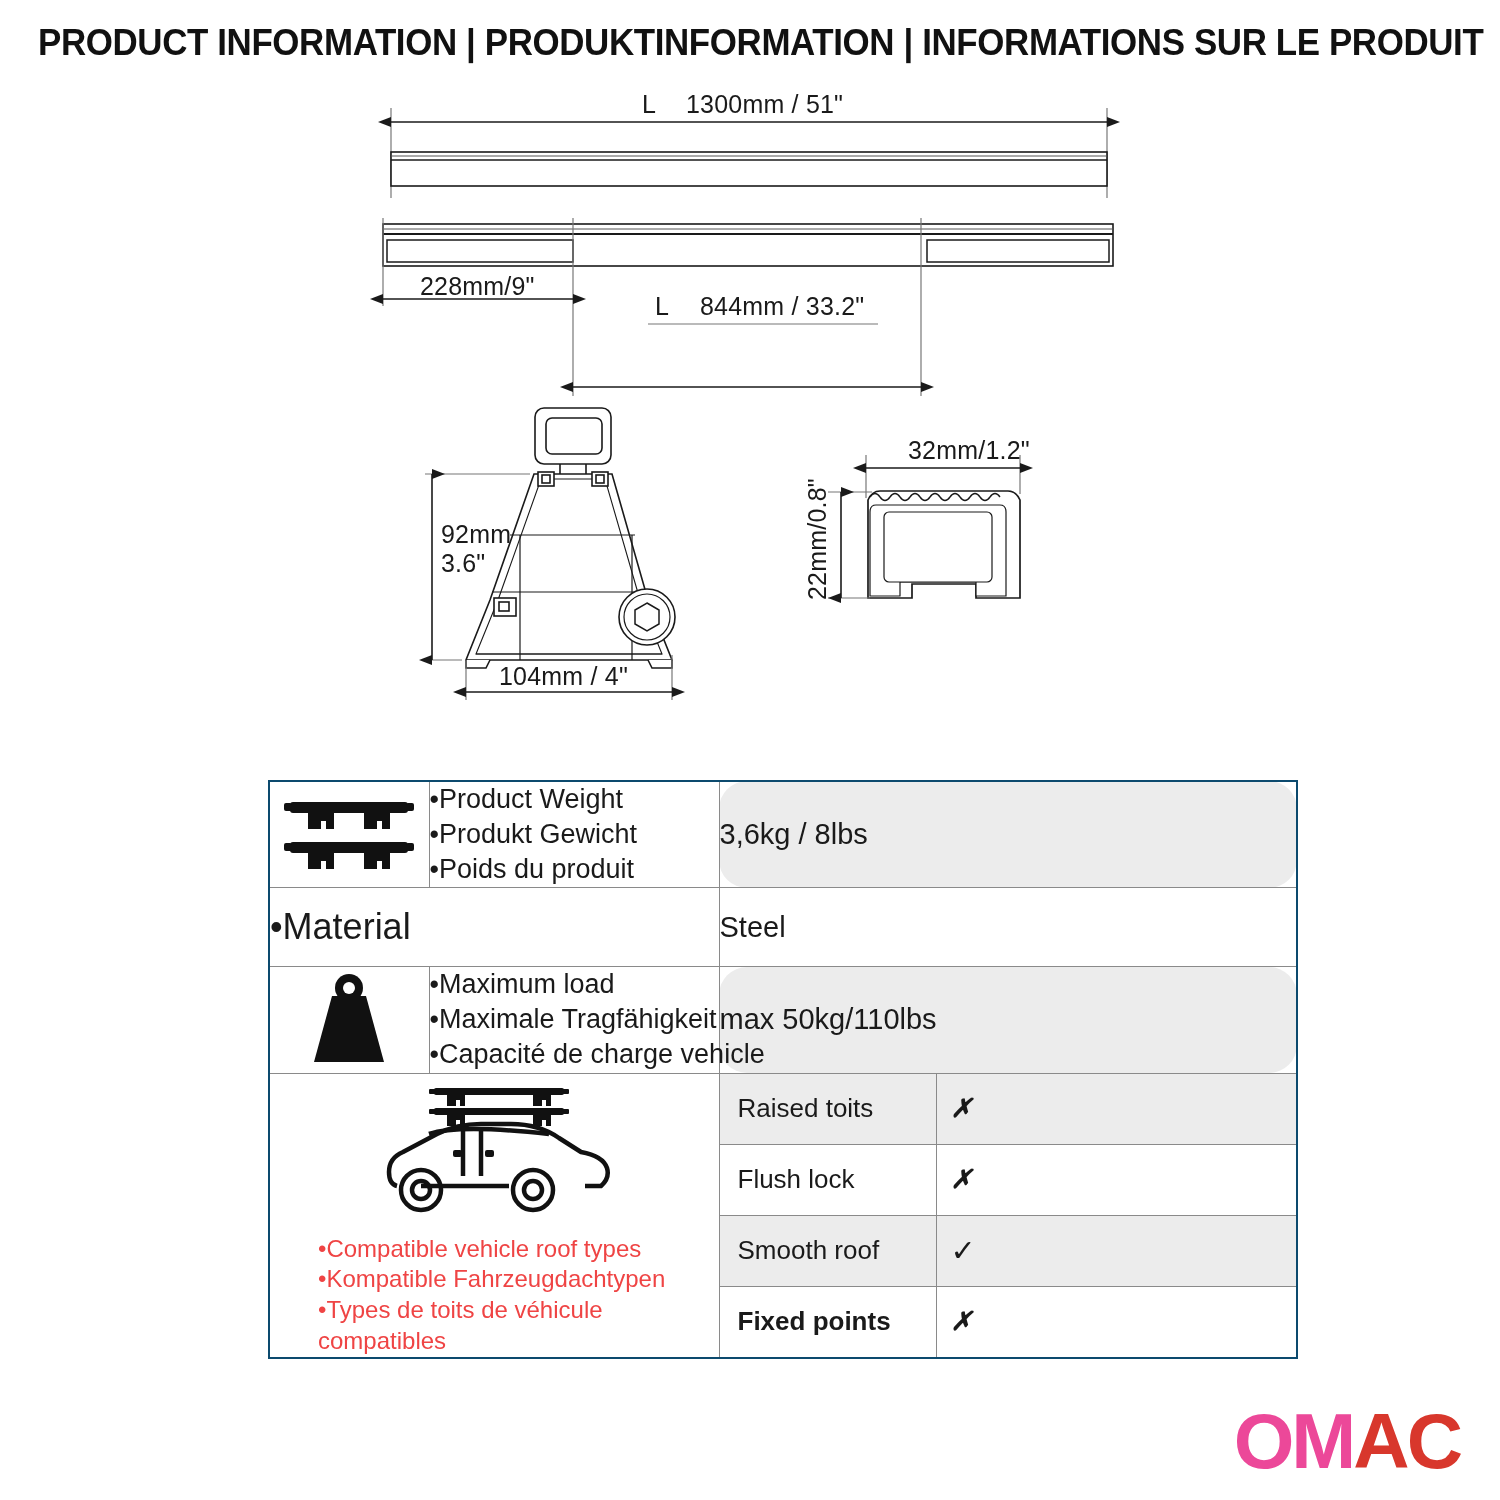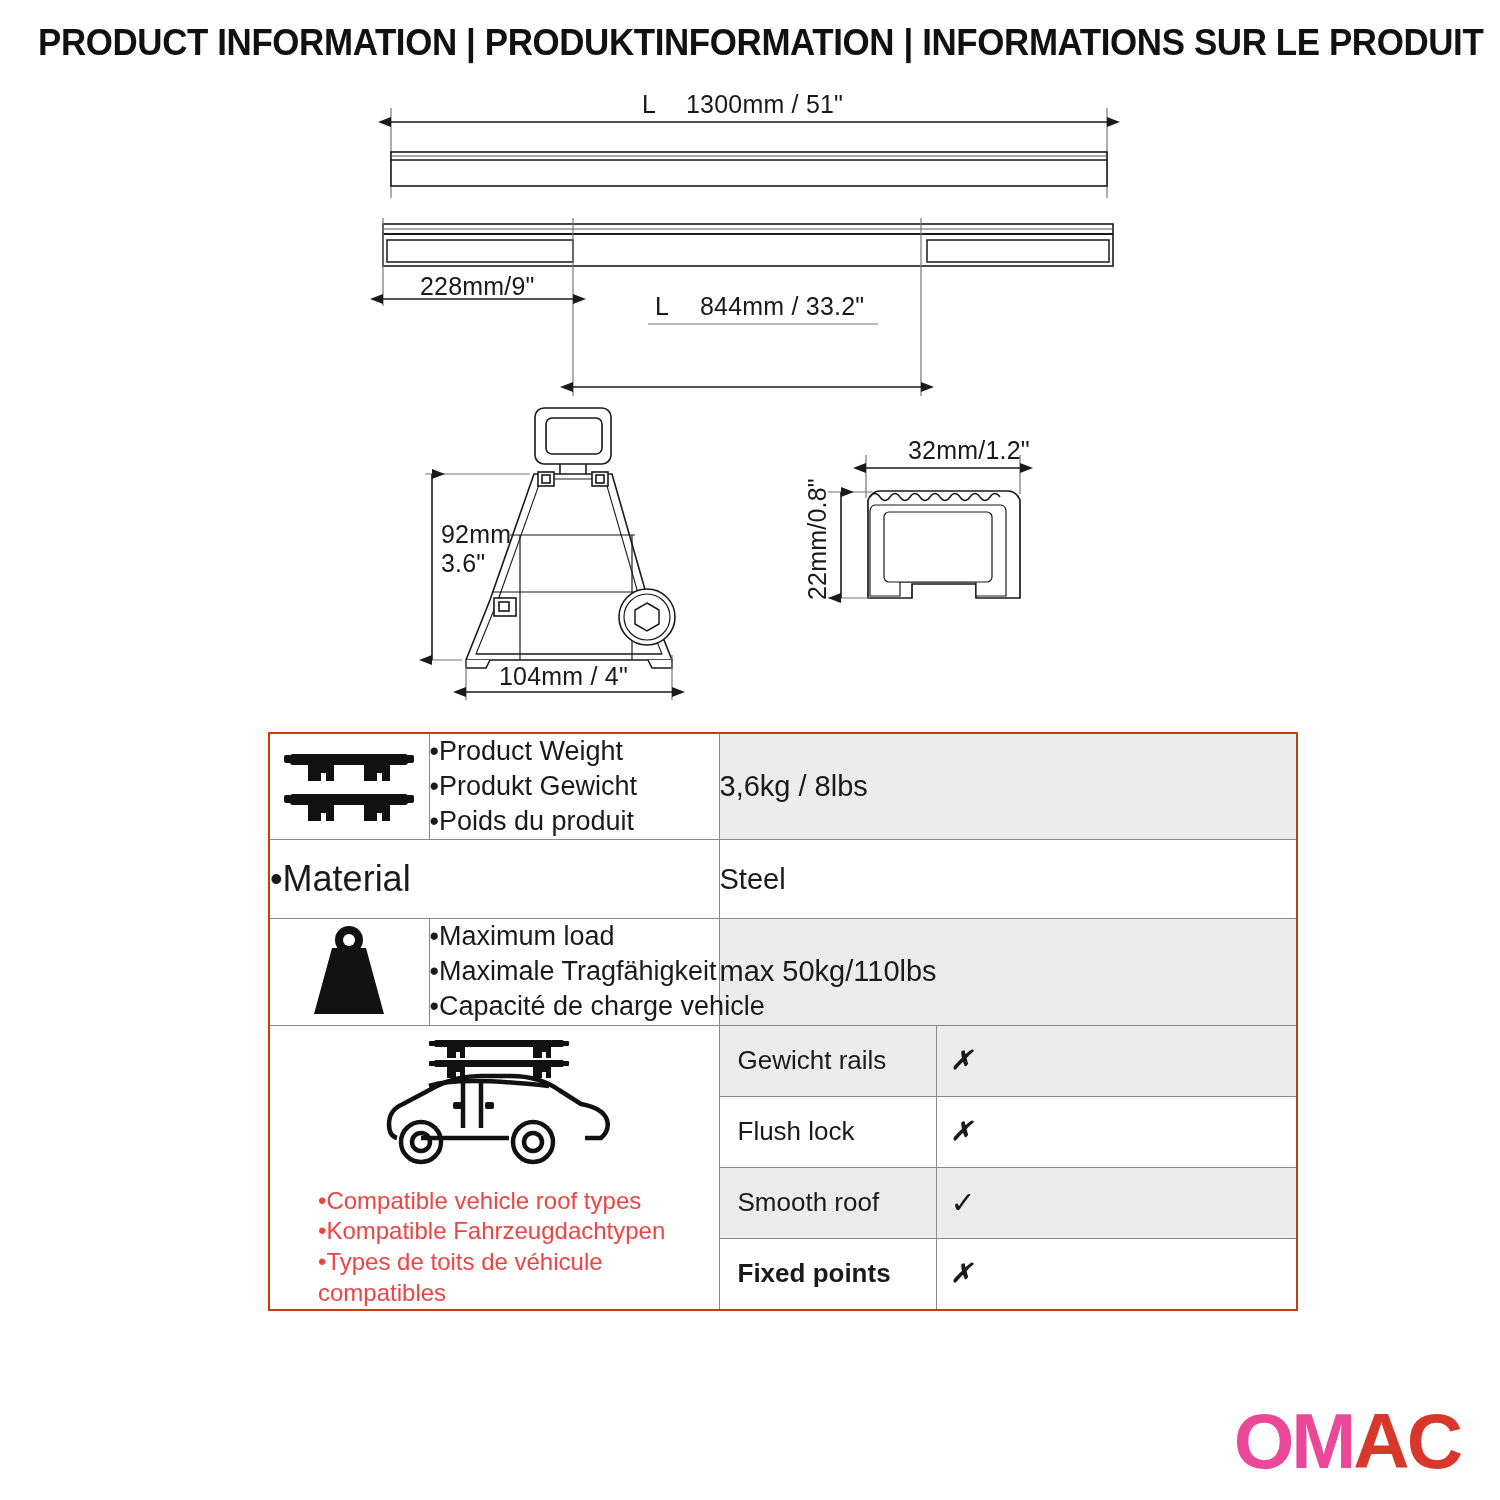--- a/index.html
+++ b/index.html
@@ -41,37 +41,37 @@
   }
   .dim-l{
     font-family:"Liberation Sans", sans-serif;
     font-size:25px;
     fill:#1a1a1a;
   }
 
   
   .spec-table{
     position:absolute;
-    left:268px; top:732px;
+    left:268px; top:780px;
     width:1028px;
-    border:2px solid #c2410c;
+    border:2px solid #0c4a6e;
     border-collapse:collapse;
     background:#fff;
     table-layout:fixed;
   }
   .spec-table td{
     border:1px solid #8a8a8a;
     vertical-align:middle;
     padding:0;
   }
   .c-icon{width:160px;}
   .c-label{width:290px;}
   .c-value{width:578px;}
 
-  .shade{background:#ececec;}
+  .shade{background:#ececec;border-radius:28px;}
 
   .lbl{
     font-size:27px;
     line-height:1.30;
     color:#1a1a1a;
     padding:10px 6px 10px 2px;
     white-space:nowrap;
   }
   .lbl .ln{display:block;}
   .val{
@@ -416,21 +416,21 @@
           <span class="ln">•Compatible vehicle roof types</span>
           <span class="ln">•Kompatible Fahrzeugdachtypen</span>
           <span class="ln">•Types de toits de véhicule</span>
           <span class="ln">compatibles</span>
         </div>
       </td>
       <td style="padding:0;vertical-align:top;">
         <table class="sub-table">
           <tbody>
                 <tr class="shade">
-            <td>Gewicht rails</td>
+            <td>Raised toits</td>
             <td class="mark">✗</td>
           </tr>
           <tr>
             <td>Flush lock</td>
             <td class="mark">✗</td>
           </tr>
           <tr class="shade">
             <td>Smooth roof</td>
             <td class="mark tick">✓</td>
           </tr>

